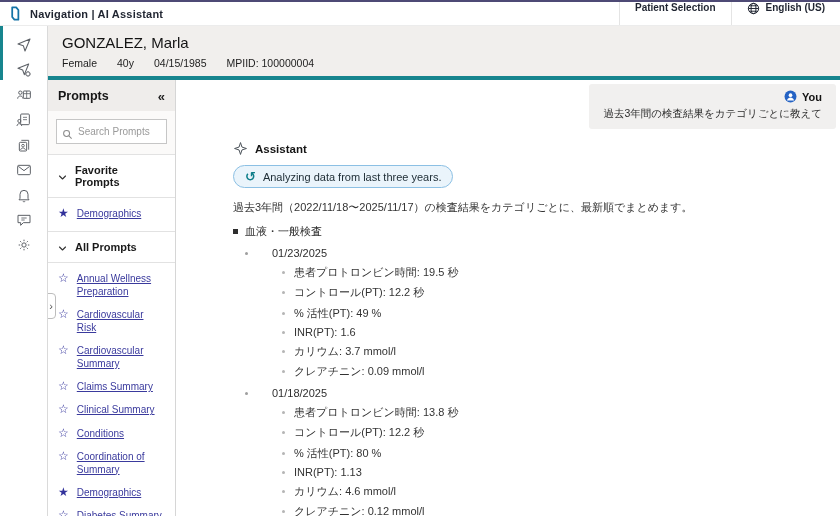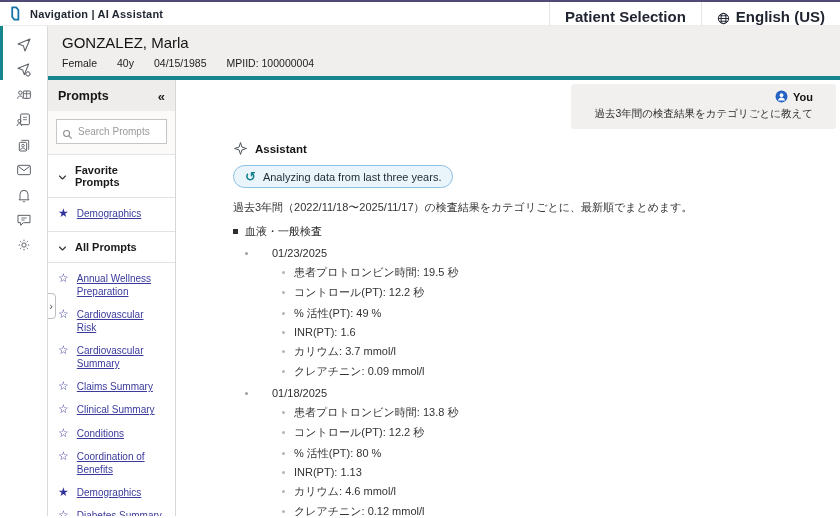--- a/index.html
+++ b/index.html
@@ -11,22 +11,22 @@
   
   .topbar {
     height: 26px; border-top: 2px solid #4e4a75; background: #fff;
     display: flex; align-items: center; border-bottom: 1px solid #ececec;
   }
   .logo { width: 11px; height: 15px; margin: 0 9px 0 10px; display: inline-flex; }
   .topbar-title { font-weight: bold; font-size: 11px; color: #1f2430; letter-spacing: .2px; }
   .topbar-right { margin-left: auto; display: flex; height: 100%; }
   .topbar-btn {
     border: none; background: #fff; height: 100%; padding: 0 15px;
-    font-family: inherit; font-weight: bold; font-size: 15px; color: #1f2430;
-    display: flex; align-items: flex-end; gap: 6px; border-left: 1px solid #e4e4e4; cursor: pointer;
+    font-family: inherit; font-weight: bold; font-size: 10px; color: #1f2430;
+    display: flex; align-items: flex-start; gap: 6px; border-left: 1px solid #e4e4e4; cursor: pointer;
   }
   .globe-ic { width: 13px; height: 13px; display: inline-flex; }
   
   .main { display: flex; height: 490px; }
   .icon-rail {
     width: 48px; background: #fff; border-right: 1px solid #dadada;
     display: flex; flex-direction: column; align-items: stretch; padding-top: 6px; position: relative;
   }
   .icon-rail::before {
     content: ""; position: absolute; left: 0; top: 0; width: 3px; height: 54px; background: #17858e;
@@ -73,21 +73,21 @@
   .prompt-label { font-size: 10px; line-height: 1.3; color: #3a3a9d; text-decoration: underline; }
   .expander-tab {
     position: absolute; left: -7px; top: 213px; width: 15px; height: 26px;
     background: #fff; border: 1px solid #bdbdbd; border-radius: 4px;
     display: flex; align-items: center; justify-content: center;
     font-size: 11px; color: #555; cursor: pointer; padding: 0 0 0 5px;
   }
   
   .chat { flex: 1; background: #fff; padding: 4px 4px 0 0; overflow: hidden; }
   .user-bubble {
-    background: #f1f0ef; border-radius: 3px; padding: 6px 23px 8px;
+    background: #f1f0ef; border-radius: 3px; padding: 6px 14px 8px;
     width: fit-content; max-width: 330px; margin-left: auto;
   }
   .user-head { display: flex; justify-content: flex-end; align-items: center; gap: 5px; font-size: 11px; font-weight: bold; color: #141414; }
   .user-icon { width: 13px; height: 13px; display: inline-flex; }
   .user-text { font-size: 10.5px; color: #2c2c2c; margin-top: 4px; }
   .assistant-block { margin: 12px 0 0 57px; }
   .assistant-head { display: flex; align-items: center; gap: 7px; font-size: 11.5px; font-weight: bold; color: #161616; }
   .sparkle { width: 15px; height: 15px; color: #4e555c; display: inline-flex; }
   .status-chip {
     display: inline-flex; align-items: center; gap: 7px; margin-top: 9px;
@@ -286,21 +286,21 @@
             <div class="prompt-row">
               <span class="star">☆</span>
               <a class="prompt-label">Clinical Summary</a>
             </div>
             <div class="prompt-row">
               <span class="star">☆</span>
               <a class="prompt-label">Conditions</a>
             </div>
             <div class="prompt-row">
               <span class="star">☆</span>
-              <a class="prompt-label">Coordination of Benefits</a>
+              <a class="prompt-label">Coordination of Summary</a>
             </div>
             <div class="prompt-row">
               <span class="star">★</span>
               <a class="prompt-label">Demographics</a>
             </div>
             <div class="prompt-row">
               <span class="star">☆</span>
               <a class="prompt-label">Diabetes Summary</a>
             </div>
           </div>

